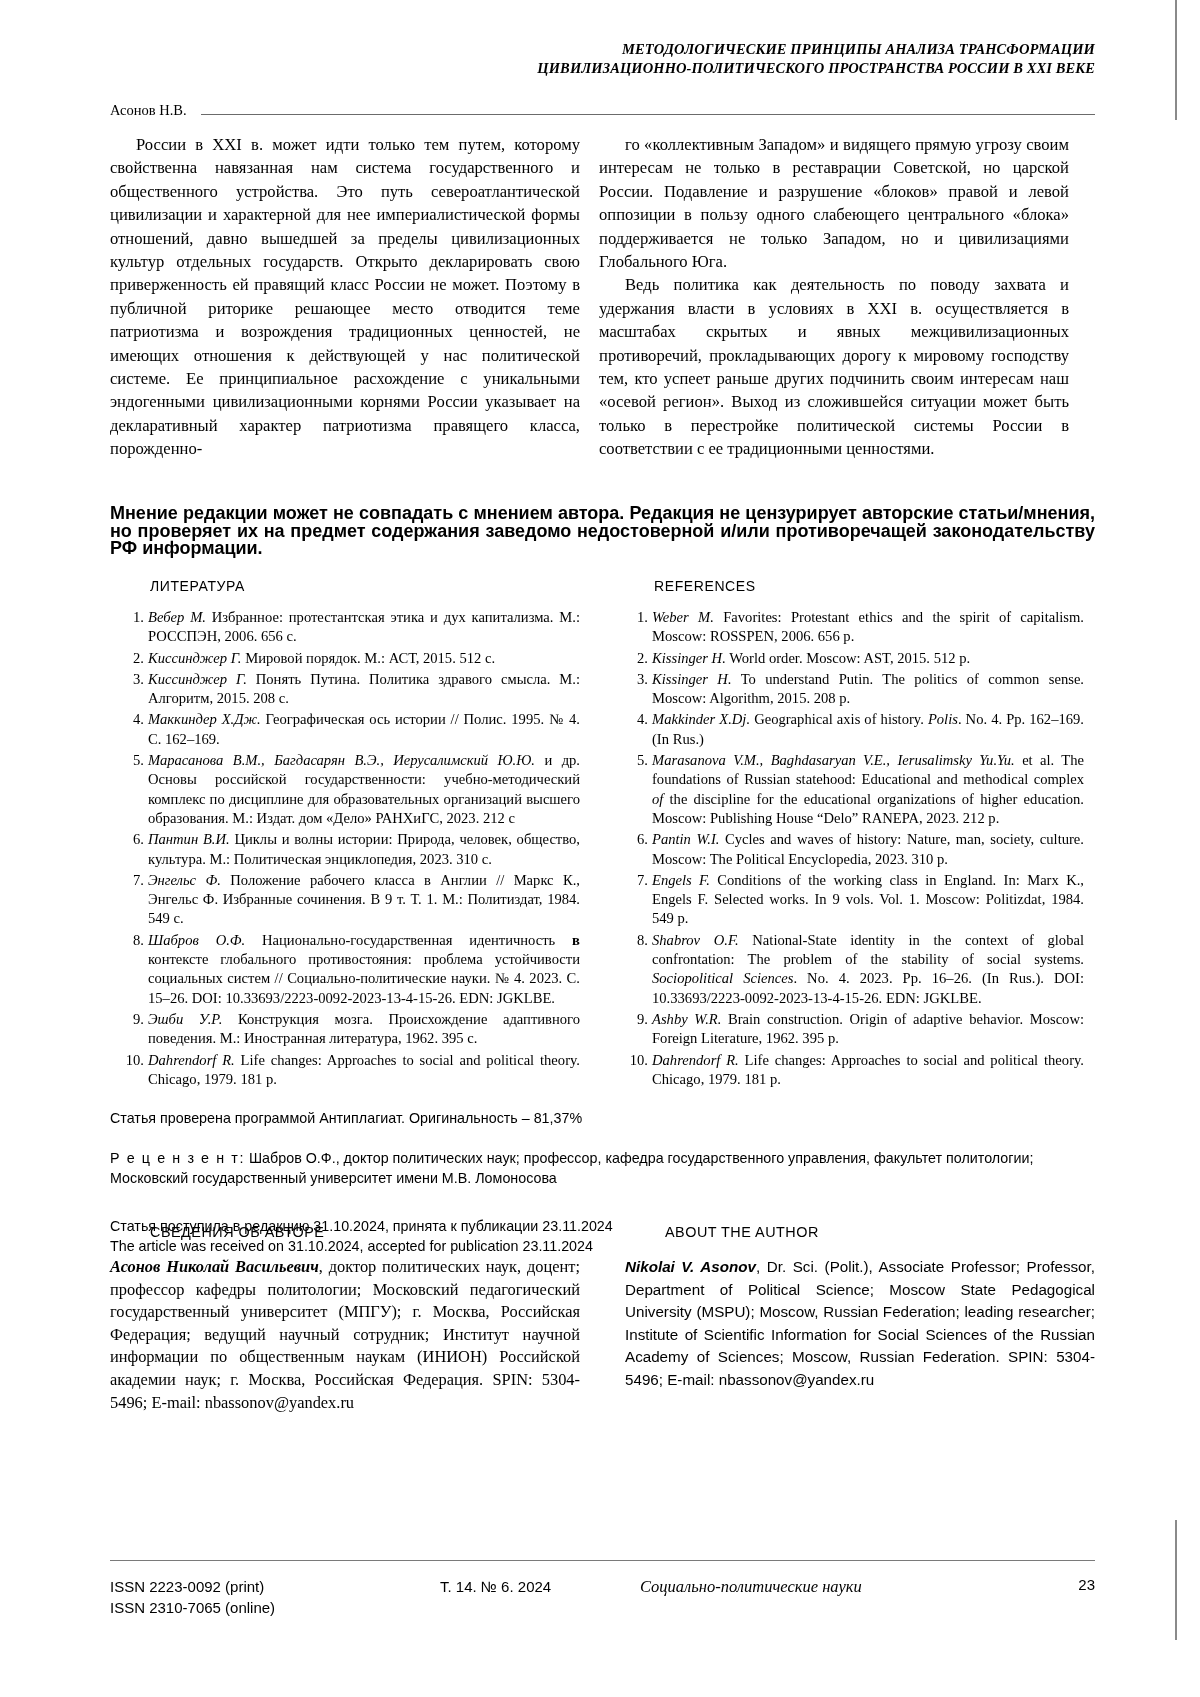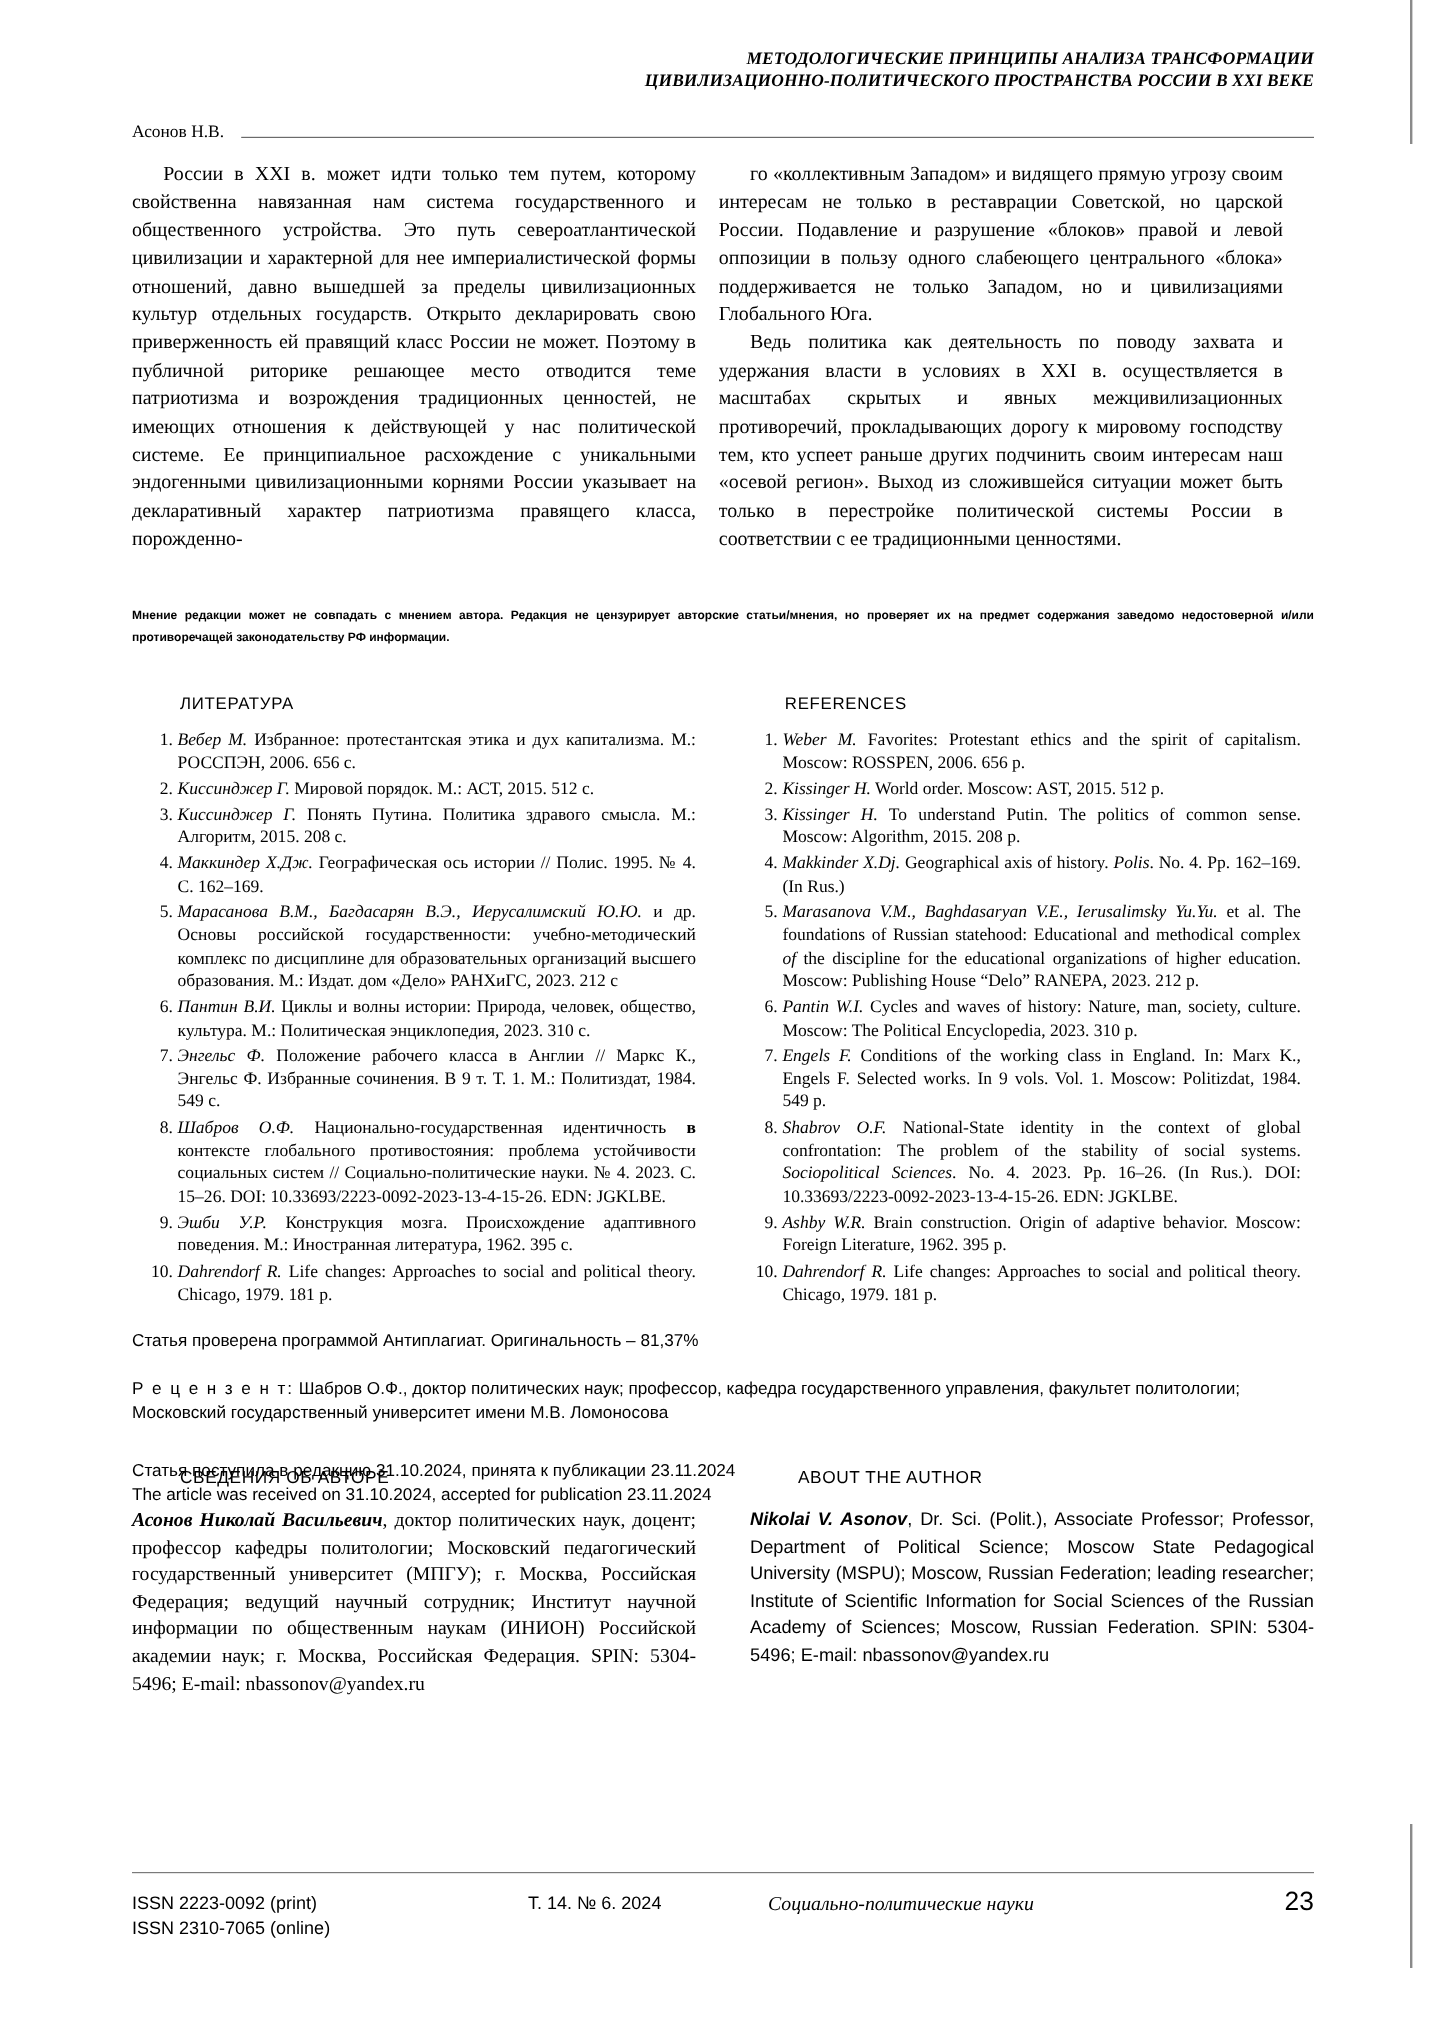--- a/index.html
+++ b/index.html
@@ -86,21 +86,21 @@
   }
   .body-p + .body-p { margin-top: 0; }
 
   
   .ednote {
     position: absolute;
     left: 110px;
     top: 505px;
     width: 985px;
     font-family: "Liberation Sans", sans-serif;
-    font-size: 10px;
+    font-size: 18px;
     line-height: 17.5px;
     text-align: justify;
     font-weight: 600;
   }
 
   
   .refs {
     position: absolute;
     left: 110px;
     top: 578px;
@@ -206,21 +206,21 @@
   .footer-journal {
     position: absolute;
     left: 530px; top: 0;
     font-family: "Liberation Serif", serif;
     font-style: italic;
     font-size: 16.5px;
   }
   .footer-page {
     position: absolute;
     right: 0; top: -2px;
-    font-size: 22px;
+    font-size: 15px;
   }
 </style>
 </head>
 <body>
 
 <div class="page">
 
   <div class="edge-bar" style="top:0px;height:120px;"></div>
   <div class="edge-bar" style="top:1520px;height:120px;"></div>
 

